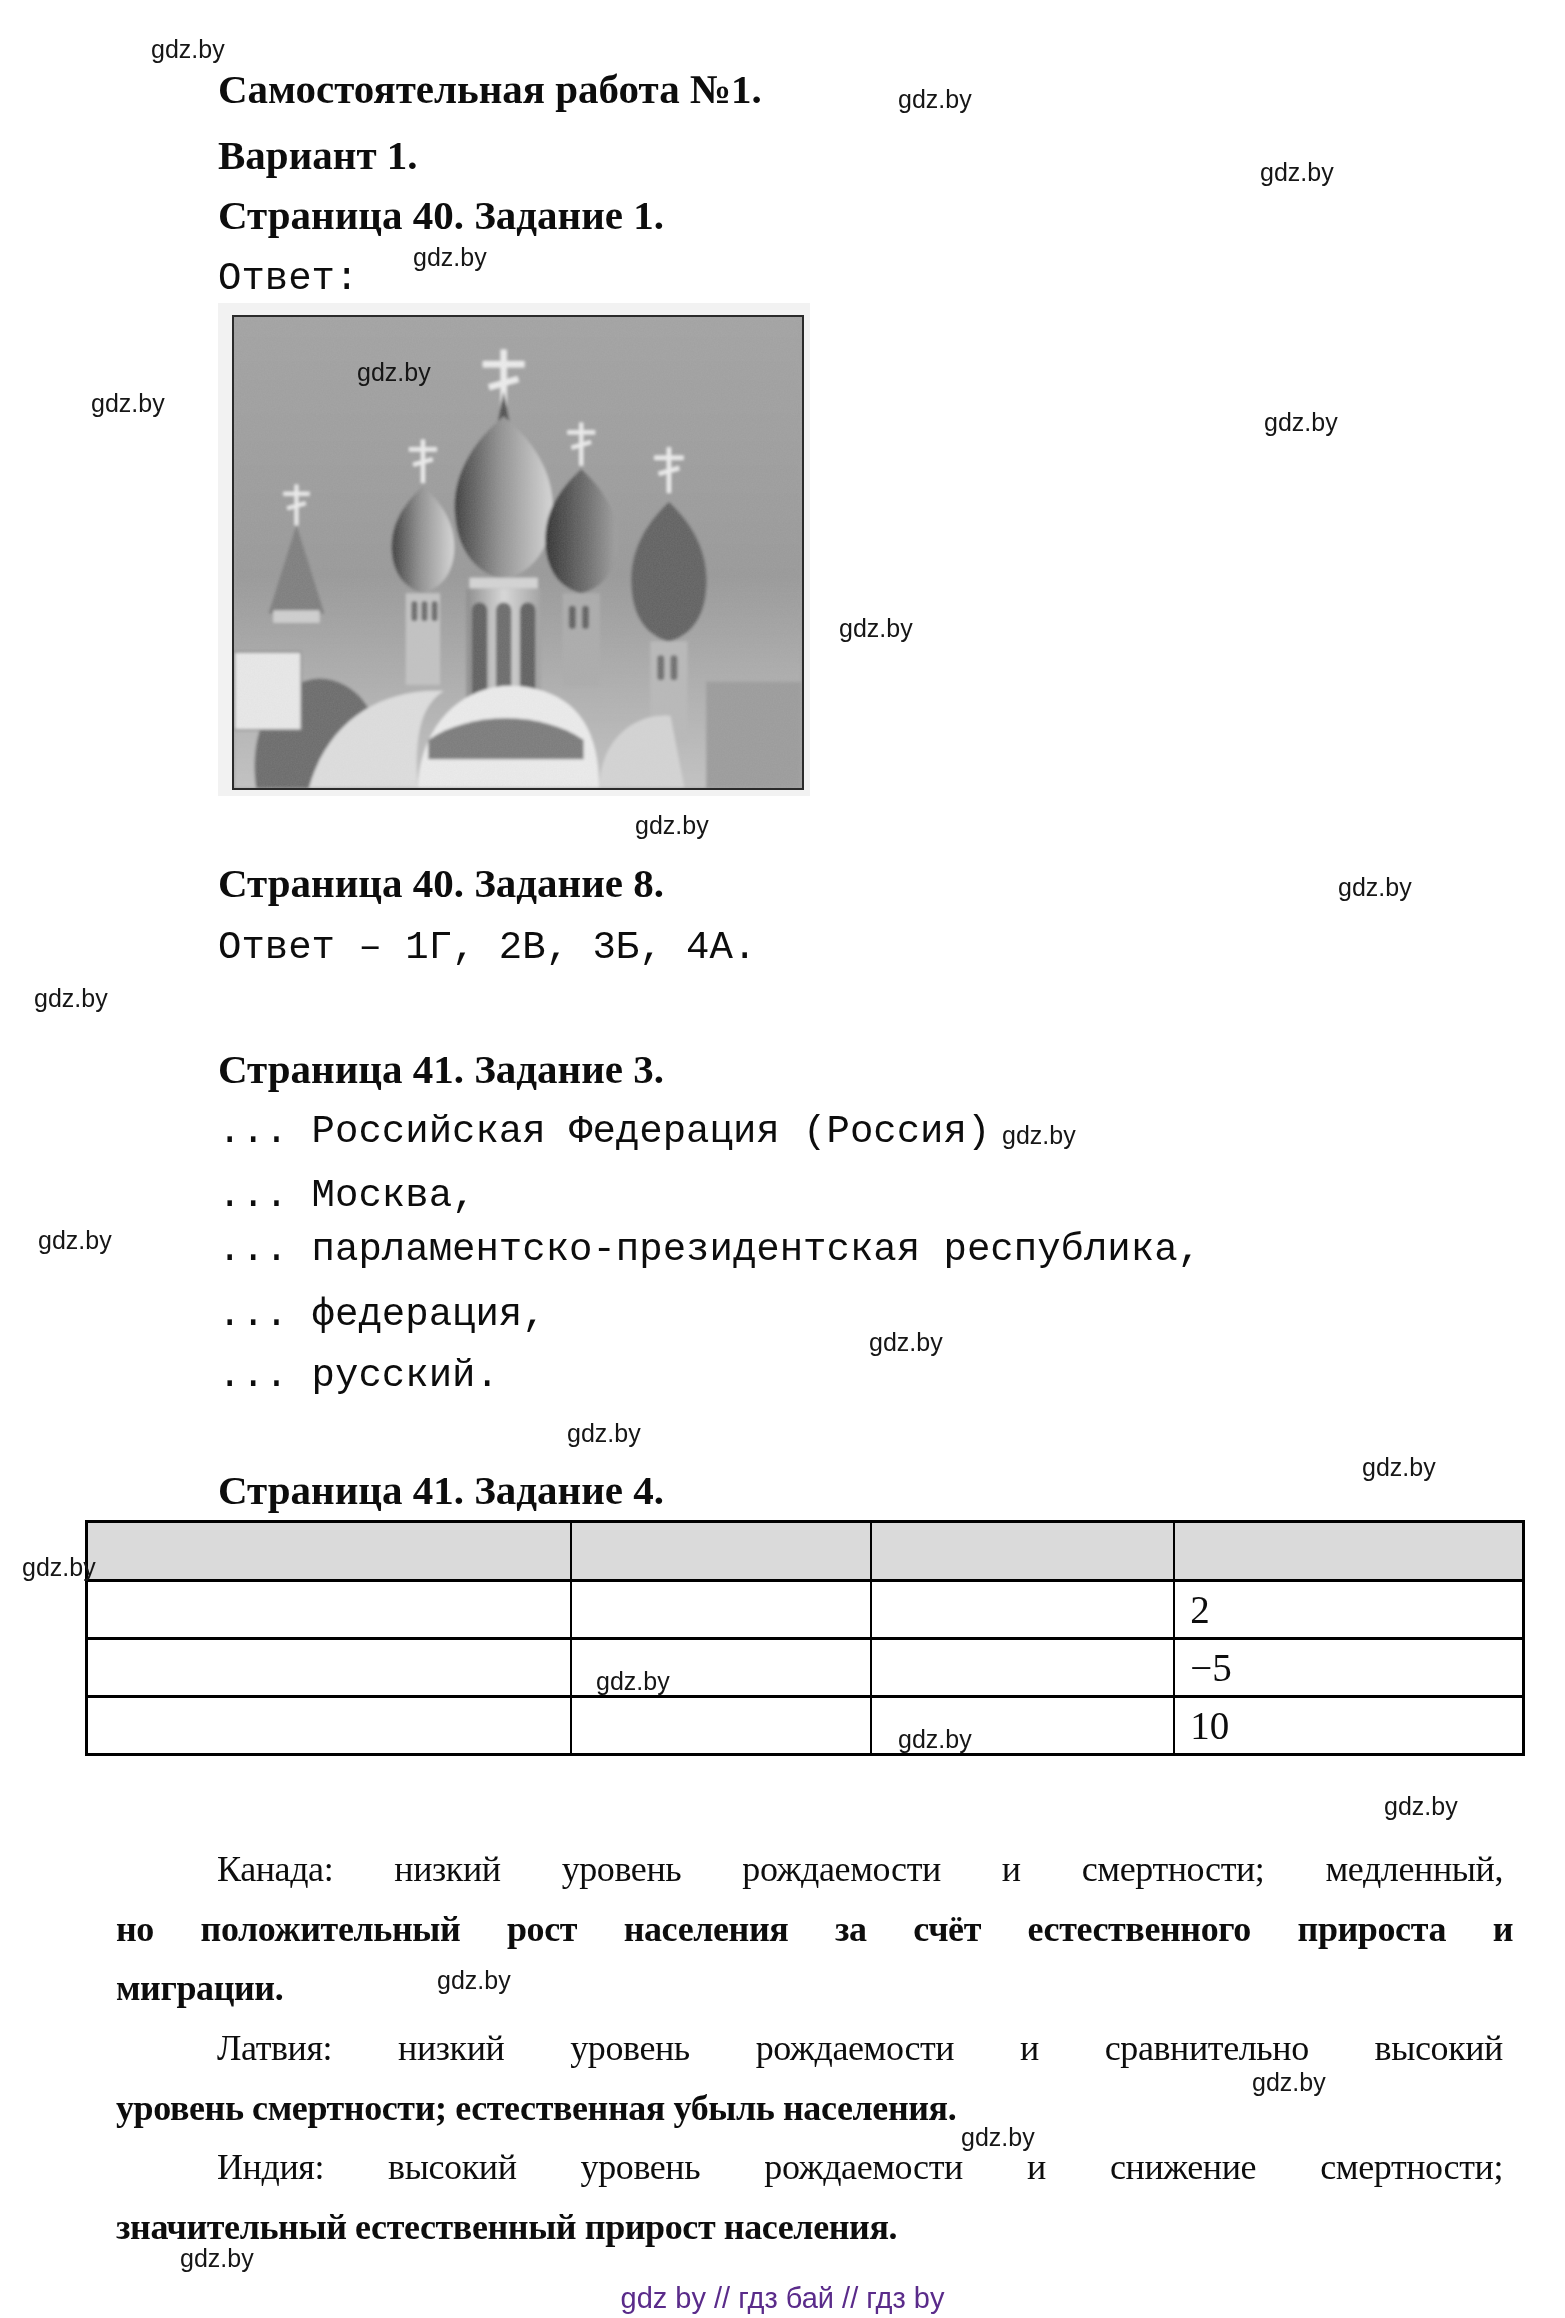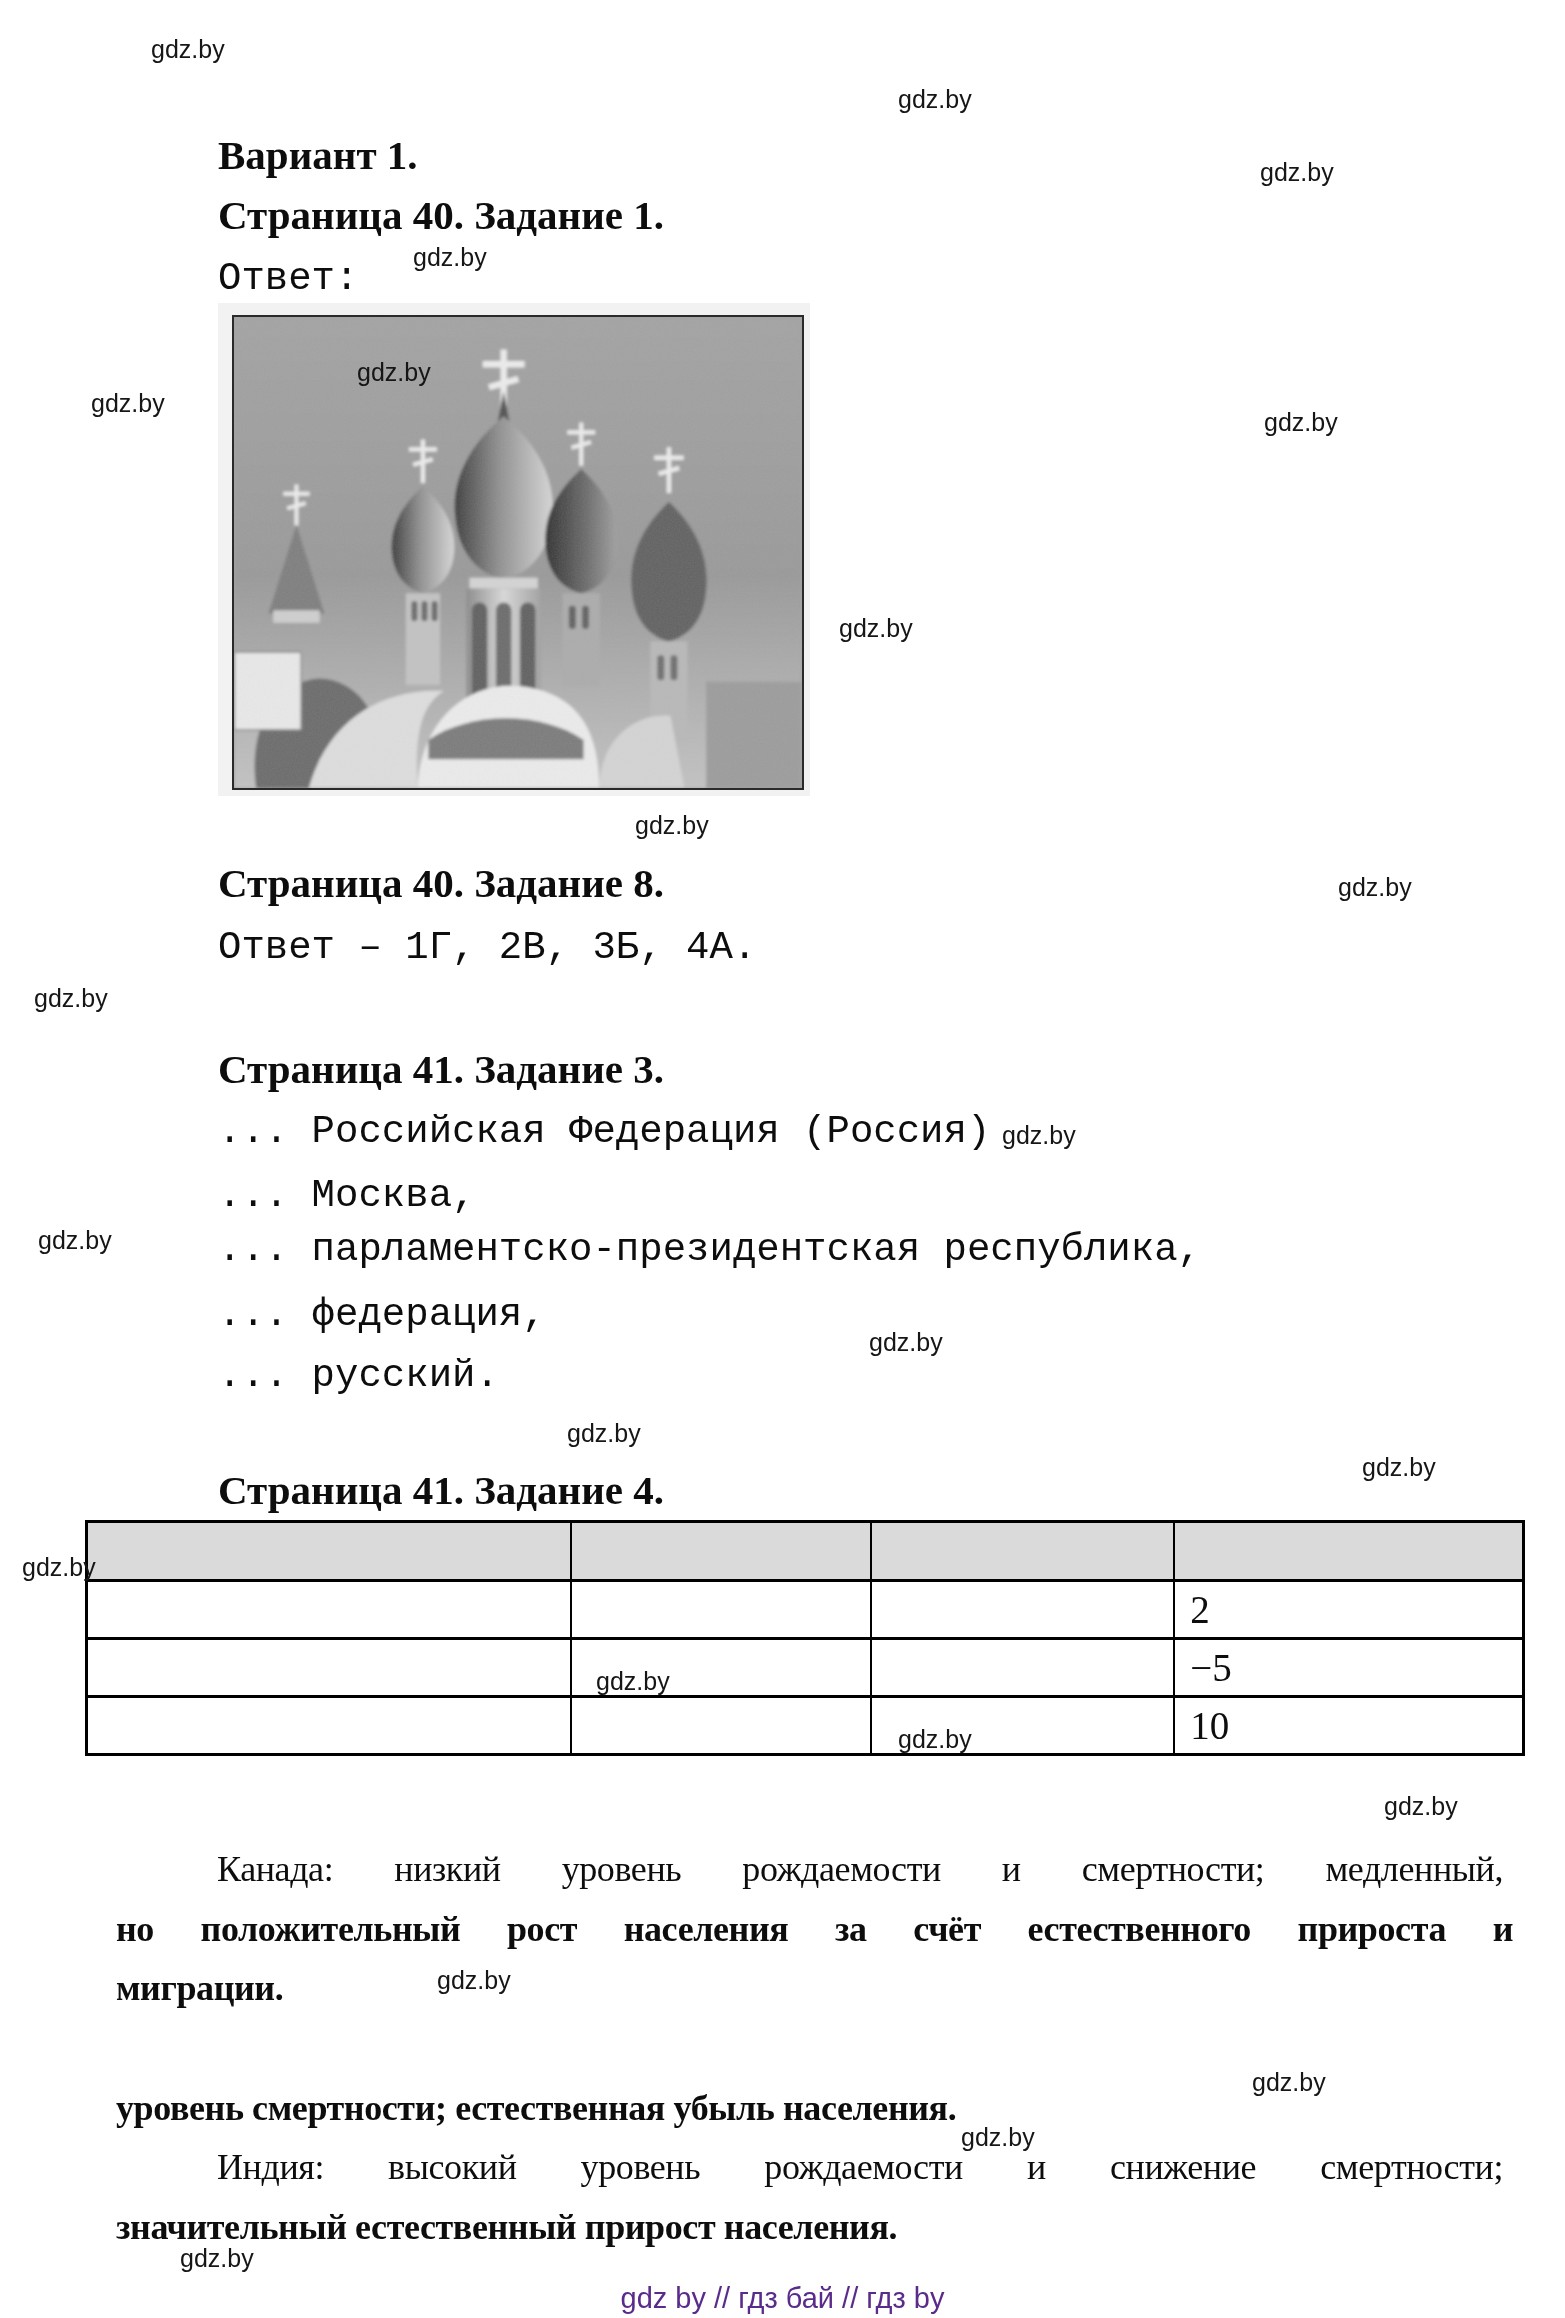--- a/index.html
+++ b/index.html
@@ -54,20 +54,21 @@
   }
   .para.pl{left:116px;font-weight:bold;} .para.pi{left:217px;}
 </style>
 </head>
 <body>
 
 <div id="canvas">
 
   <div class="promo-bottom">gdz by  //  гдз бай  //  гдз by</div>
 
+  <div class="line h" style="left:218px;top:67px">Самостоятельная работа №1.</div>
   <div class="line h" style="left:218px;top:133px">Вариант 1.</div>
   <div class="line h" style="left:218px;top:193px">Страница 40. Задание 1.</div>
   <div class="line t" style="left:218px;top:258px">Ответ:</div>
 
   <div class="scan-margin"></div>
   <div class="photo">
     <svg viewBox="0 0 731 607">
       <defs>
         <linearGradient id="gSky" x1="0" y1="0" x2="0" y2="1">
           <stop offset="0" stop-color="#a2a2a2"></stop>
@@ -190,20 +191,21 @@
       <td></td>
       <td></td>
       <td class="val">10</td>
     </tr>
   </tbody>
     </table>
 
   <div class="para pi just" style="top:1848px;width:1286px">Канада: низкий уровень рождаемости и смертности; медленный,</div>
   <div class="para pl just" style="top:1908px;width:1397px">но положительный рост населения за счёт естественного прироста и</div>
   <div class="para pl" style="top:1967px">миграции.</div>
+  <div class="para pi just" style="top:2027px;width:1286px">Латвия: низкий уровень рождаемости и сравнительно высокий</div>
   <div class="para pl" style="top:2087px">уровень смертности; естественная убыль населения.</div>
   <div class="para pl" style="top:2206px">значительный естественный прирост населения.</div>
   <div class="para pi just" style="top:2146px;width:1286px">Индия: высокий уровень рождаемости и снижение смертности;</div>
 
   <span class="wm" style="left:151px;top:35px">gdz.by</span>
   <span class="wm" style="left:898px;top:85px">gdz.by</span>
   <span class="wm" style="left:1260px;top:158px">gdz.by</span>
   <span class="wm" style="left:413px;top:243px">gdz.by</span>
   <span class="wm" style="left:357px;top:358px">gdz.by</span>
   <span class="wm" style="left:91px;top:389px">gdz.by</span>

